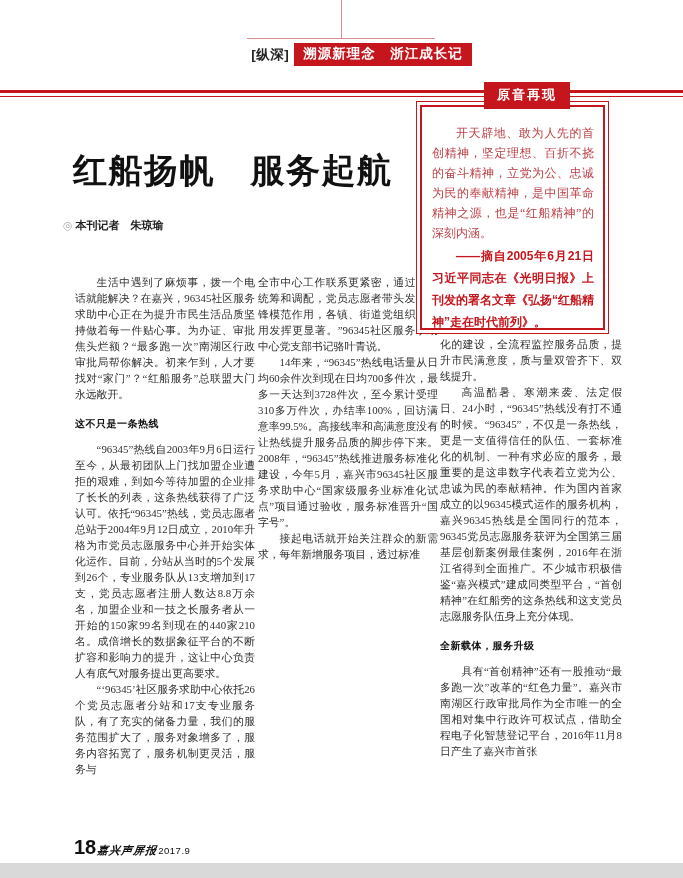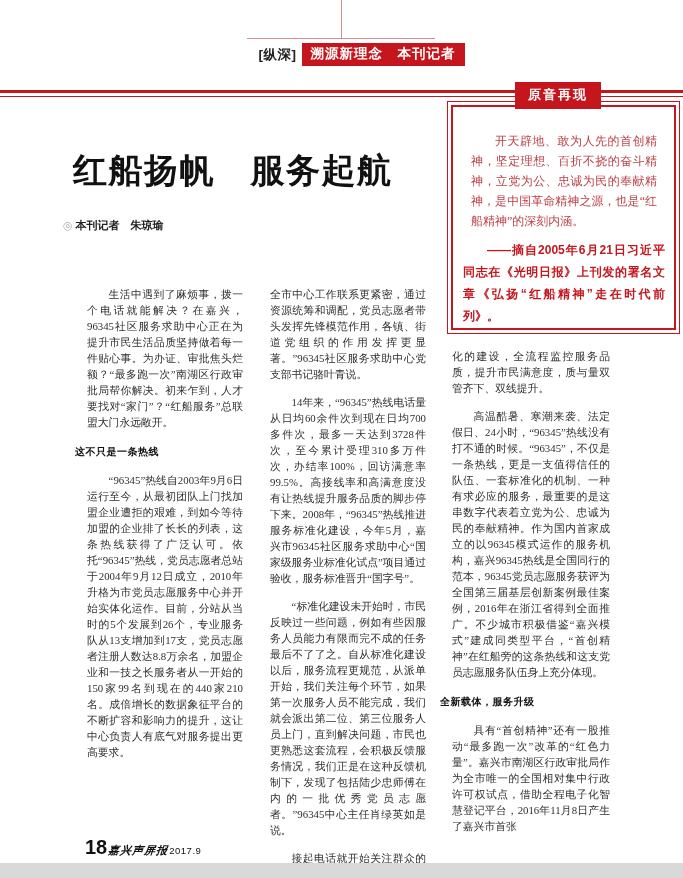--- a/index.html
+++ b/index.html
@@ -39,67 +39,67 @@
     font-family:"Liberation Sans","DejaVu Sans",sans-serif;
     font-size:34px;font-weight:bold;color:#111;letter-spacing:1.5px;white-space:nowrap;
   }
   .byline{
     position:absolute;left:63px;top:218px;
     font-family:"Liberation Sans","DejaVu Sans",sans-serif;
     font-size:11px;font-weight:bold;color:#222;
   }
   .byline .mark{color:#a9a9a9;font-weight:normal;margin-right:3px;}
   
-  .quote-wrap{position:absolute;left:447px;top:101px;width:233px;height:233px;z-index:3;}
+  .quote-wrap{position:absolute;left:416px;top:101px;width:193px;height:233px;z-index:3;}
   .quote-tab{
     position:absolute;left:68px;top:-19px;z-index:4;
     background:var(--accent);color:#fff;
     font-family:"Liberation Sans","DejaVu Sans",sans-serif;
     font-size:13px;font-weight:bold;letter-spacing:2px;
     padding:4px 13px 5px;
   }
   .quote-outer{
     position:absolute;inset:0;border:1px solid var(--accent);
     box-sizing:border-box;padding:3px;background:#fff;
   }
   .quote-inner{
     border:2px solid var(--accent);height:100%;box-sizing:border-box;
     padding:16px 9px 6px 10px;overflow:hidden;
   }
   .quote-text{
-    margin:8px;text-indent:2em;
+    margin:0;text-indent:2em;
     font-family:"Liberation Serif","DejaVu Serif",serif;
     font-size:12px;line-height:20px;color:var(--quote-red);
     text-align:justify;
   }
   .quote-attr{
     margin:2px 0 0;text-indent:2em;
     font-family:"Liberation Sans","DejaVu Sans",sans-serif;
     font-size:12px;font-weight:bold;line-height:22px;color:var(--accent);
     text-align:justify;
   }
   
   .col{
     position:absolute;width:180px;
     font-size:10.8px;line-height:16px;
     text-align:justify;color:var(--ink);
   }
-  .col p{margin:12px;text-indent:2em;}
+  .col p{margin:0;text-indent:2em;}
   .col p.noindent{text-indent:0;}
   .col h2{
     font-family:"Liberation Sans","DejaVu Sans",sans-serif;
     font-size:10px;font-weight:bold;color:#111;
     margin:14px 0 9px;letter-spacing:.5px;
   }
   .col1{left:75px;top:274px;}
   .col2{left:258px;top:274px;}
   .col3{left:440px;top:336px;width:182px;}
   
   .footer{
-    position:absolute;left:85px;top:836px;
+    position:absolute;left:74px;top:836px;
     display:flex;align-items:baseline;gap:1px;
     color:#111;
   }
   .pagenum{font-family:"Liberation Sans","DejaVu Sans",sans-serif;font-size:20px;font-weight:bold;}
   .maglogo{
     font-family:"DejaVu Serif","Liberation Serif",serif;
     font-style:italic;font-weight:bold;font-size:11px;letter-spacing:1px;
     transform:skewX(-6deg);
   }
   .issue{font-family:"Liberation Sans","DejaVu Sans",sans-serif;font-size:9.5px;letter-spacing:.5px;}
@@ -108,21 +108,21 @@
 </head>
 <body>
 
 <div class="page">
 
   <div class="vmark"></div>
   <div class="hmark"></div>
 
   <div class="header-tags">
     <span class="tag-bracket">[纵深]</span>
-    <span class="tag-red">溯源新理念　本刊记者</span>
+    <span class="tag-red">溯源新理念　浙江成长记</span>
   </div>
 
   <div class="rule-thick"></div>
   <div class="rule-thin"></div>
 
   <h1 class="title">红船扬帆　服务起航</h1>
 
   <div class="byline">
     <span class="mark">◎</span><span>本刊记者　朱琼瑜</span>
   </div>
@@ -134,26 +134,26 @@
         <p class="quote-text">开天辟地、敢为人先的首创精神，坚定理想、百折不挠的奋斗精神，立党为公、忠诚为民的奉献精神，是中国革命精神之源，也是“红船精神”的深刻内涵。</p>
         <p class="quote-attr">——摘自2005年6月21日习近平同志在《光明日报》上刊发的署名文章《弘扬“红船精神”走在时代前列》。</p>
       </div>
     </div>
   </div>
 
   <div class="col col1">
     <p>生活中遇到了麻烦事，拨一个电话就能解决？在嘉兴，96345社区服务求助中心正在为提升市民生活品质坚持做着每一件贴心事。为办证、审批焦头烂额？“最多跑一次”南湖区行政审批局帮你解决。初来乍到，人才要找对“家门”？“红船服务”总联盟大门永远敞开。</p>
     <h2>这不只是一条热线</h2>
     <p>“96345”热线自2003年9月6日运行至今，从最初团队上门找加盟企业遭拒的艰难，到如今等待加盟的企业排了长长的列表，这条热线获得了广泛认可。依托“96345”热线，党员志愿者总站于2004年9月12日成立，2010年升格为市党员志愿服务中心并开始实体化运作。目前，分站从当时的5个发展到26个，专业服务队从13支增加到17支，党员志愿者注册人数达8.8万余名，加盟企业和一技之长服务者从一开始的150家99名到现在的440家210名。成倍增长的数据象征平台的不断扩容和影响力的提升，这让中心负责人有底气对服务提出更高要求。</p>
+    <p>“‘96345’社区服务求助中心依托26个党员志愿者分站和17支专业服务队，有了充实的储备力量，我们的服务范围扩大了，服务对象增多了，服务内容拓宽了，服务机制更灵活，服务与</p>
   </div>
 
   <div class="col col2">
     <p class="noindent">全市中心工作联系更紧密，通过资源统筹和调配，党员志愿者带头发挥先锋模范作用，各镇、街道党组织的作用发挥更显著。”96345社区服务求助中心党支部书记骆叶青说。</p>
     <p>14年来，“96345”热线电话量从日均60余件次到现在日均700多件次，最多一天达到3728件次，至今累计受理310多万件次，办结率100%，回访满意率99.5%。高接线率和高满意度没有让热线提升服务品质的脚步停下来。2008年，“96345”热线推进服务标准化建设，今年5月，嘉兴市96345社区服务求助中心“国家级服务业标准化试点”项目通过验收，服务标准晋升“国字号”。</p>
-    <p>“标准化建设未开始时，市民反映过一些问题，例如有些因服务人员能力有限而完不成的任务最后不了了之。自从标准化建设以后，服务流程更规范，从派单开始，我们关注每个环节，如果第一次服务人员不能完成，我们就会派出第二位、第三位服务人员上门，直到解决问题，市民也更熟悉这套流程，会积极反馈服务情况，我们正是在这种反馈机制下，发现了包括陆少忠师傅在内的一批优秀党员志愿者。”96345中心主任肖绿英如是说。</p>
     <p>接起电话就开始关注群众的新需求，每年新增服务项目，透过标准</p>
   </div>
 
   <div class="col col3">
     <p class="noindent">化的建设，全流程监控服务品质，提升市民满意度，质与量双管齐下、双线提升。</p>
     <p>高温酷暑、寒潮来袭、法定假日、24小时，“96345”热线没有打不通的时候。“96345”，不仅是一条热线，更是一支值得信任的队伍、一套标准化的机制、一种有求必应的服务，最重要的是这串数字代表着立党为公、忠诚为民的奉献精神。作为国内首家成立的以96345模式运作的服务机构，嘉兴96345热线是全国同行的范本，96345党员志愿服务获评为全国第三届基层创新案例最佳案例，2016年在浙江省得到全面推广。不少城市积极借鉴“嘉兴模式”建成同类型平台，“首创精神”在红船旁的这条热线和这支党员志愿服务队伍身上充分体现。</p>
     <h2>全新载体，服务升级</h2>
     <p>具有“首创精神”还有一股推动“最多跑一次”改革的“红色力量”。嘉兴市南湖区行政审批局作为全市唯一的全国相对集中行政许可权试点，借助全程电子化智慧登记平台，2016年11月8日产生了嘉兴市首张</p>
   </div>
 

